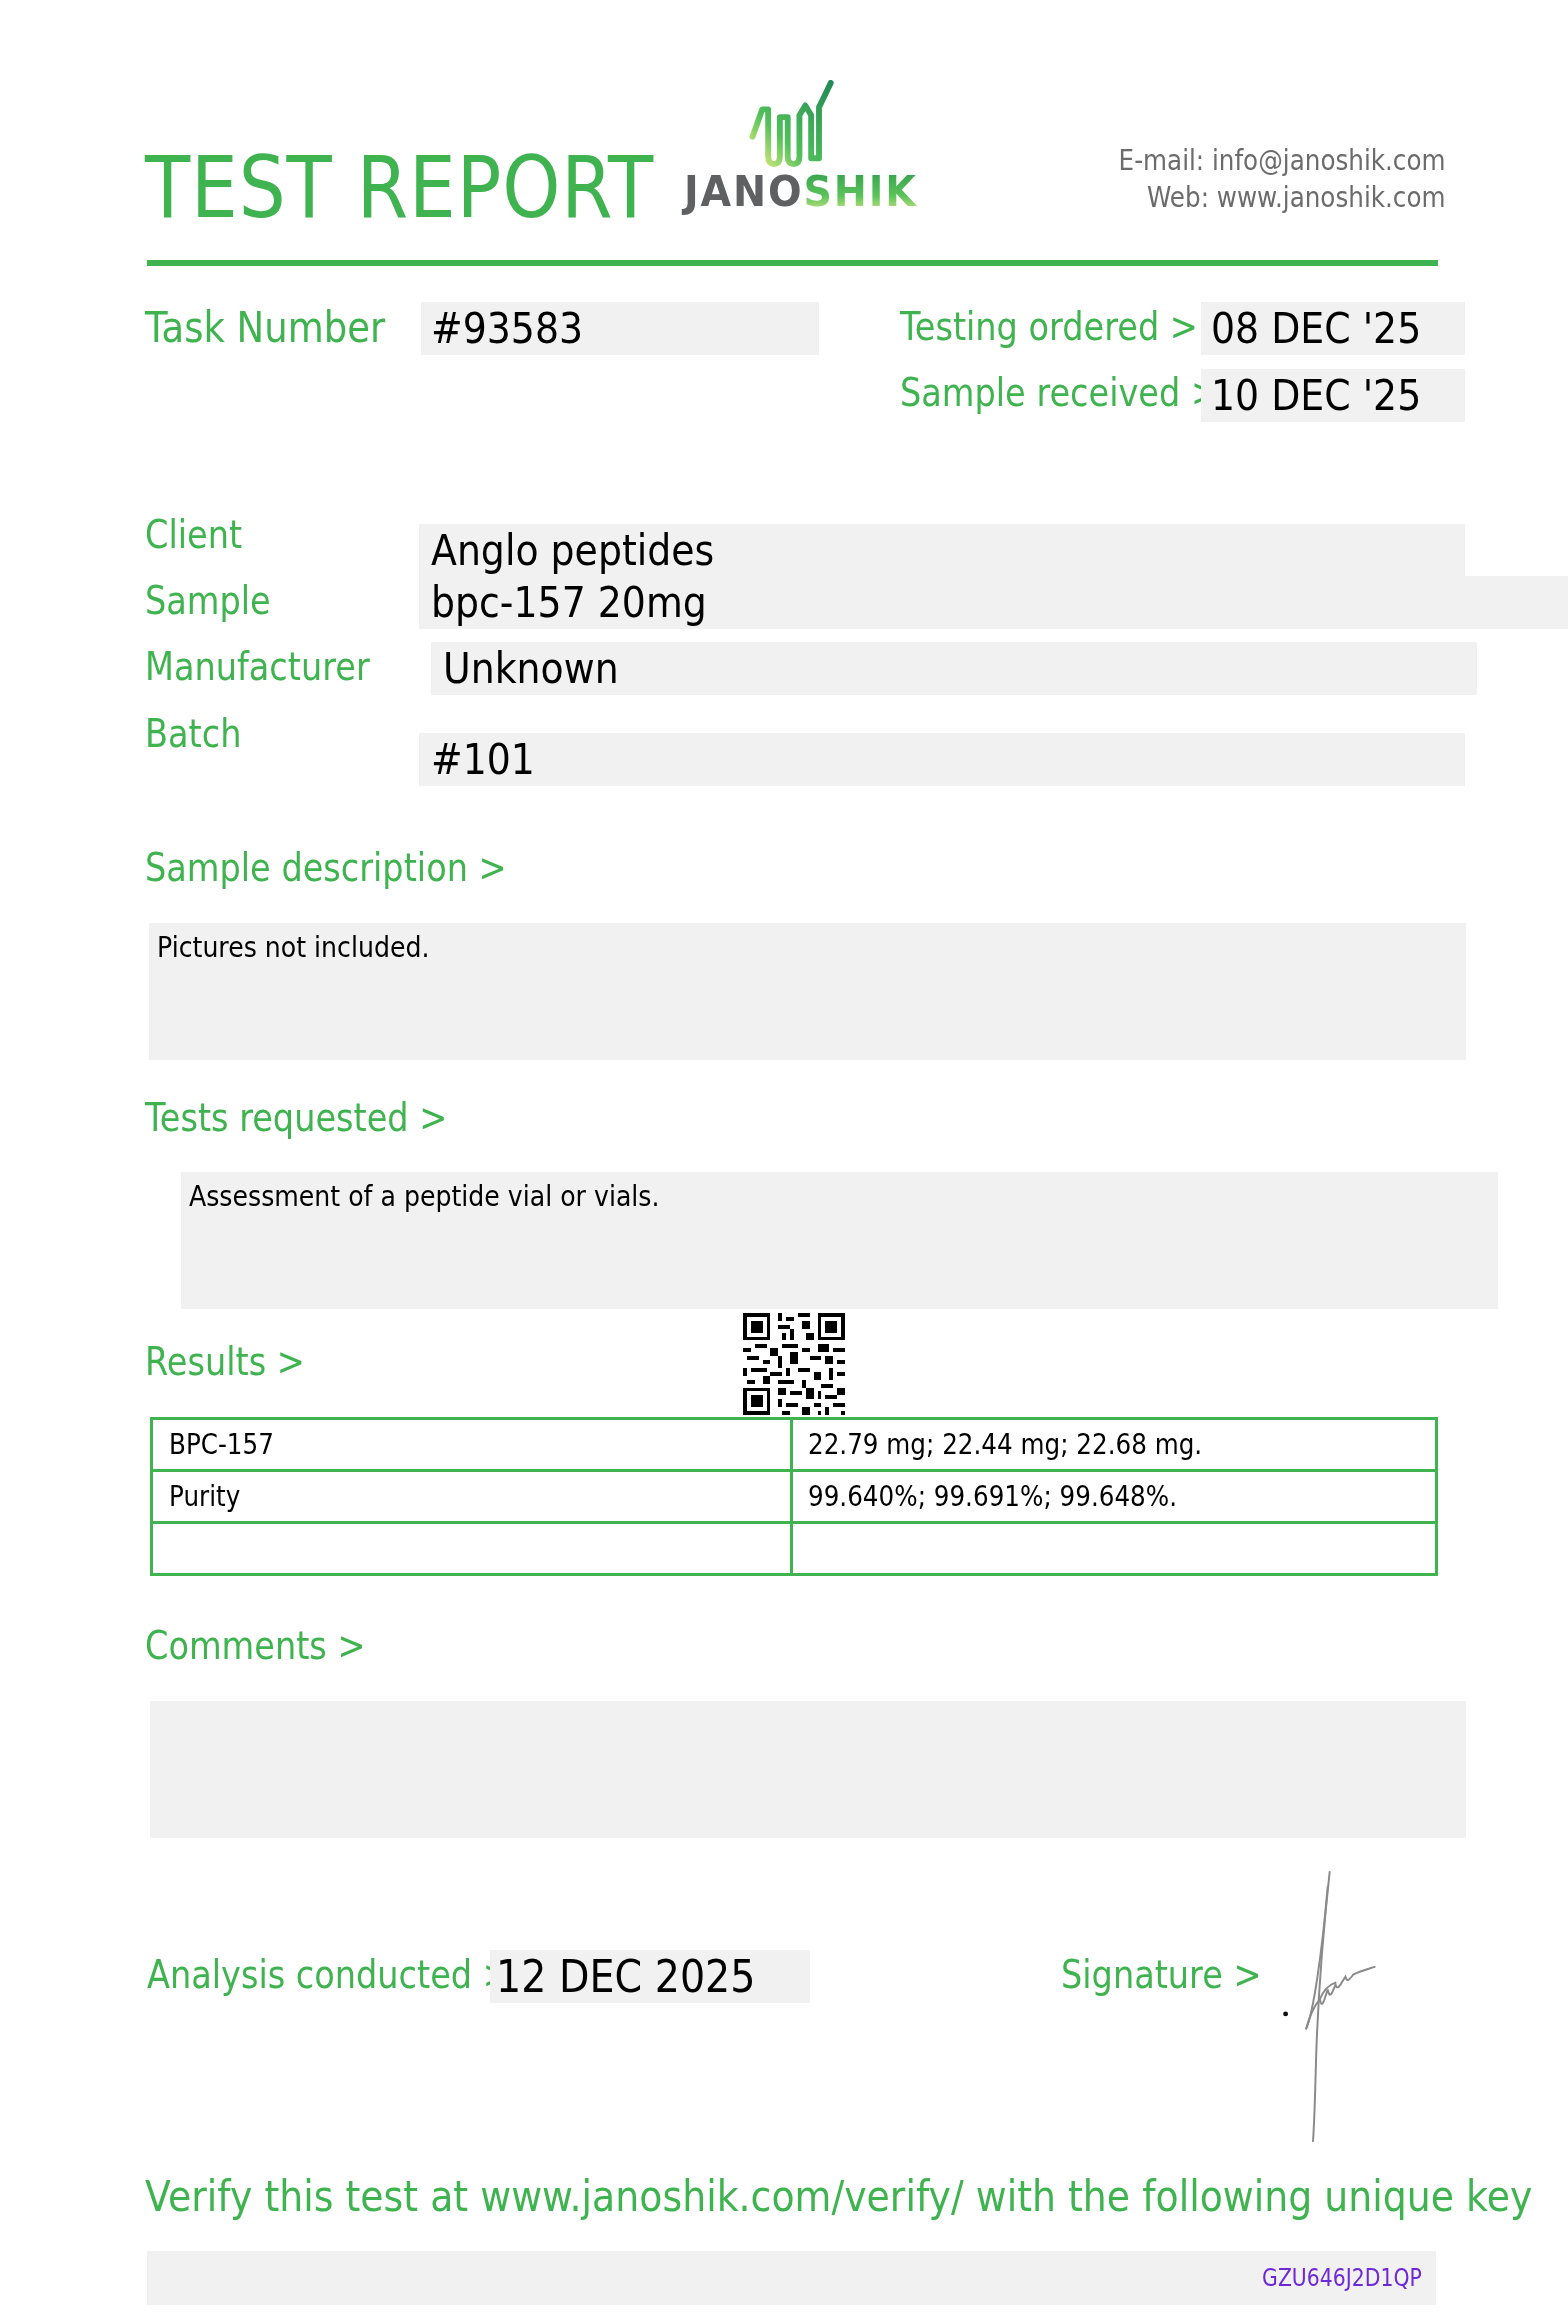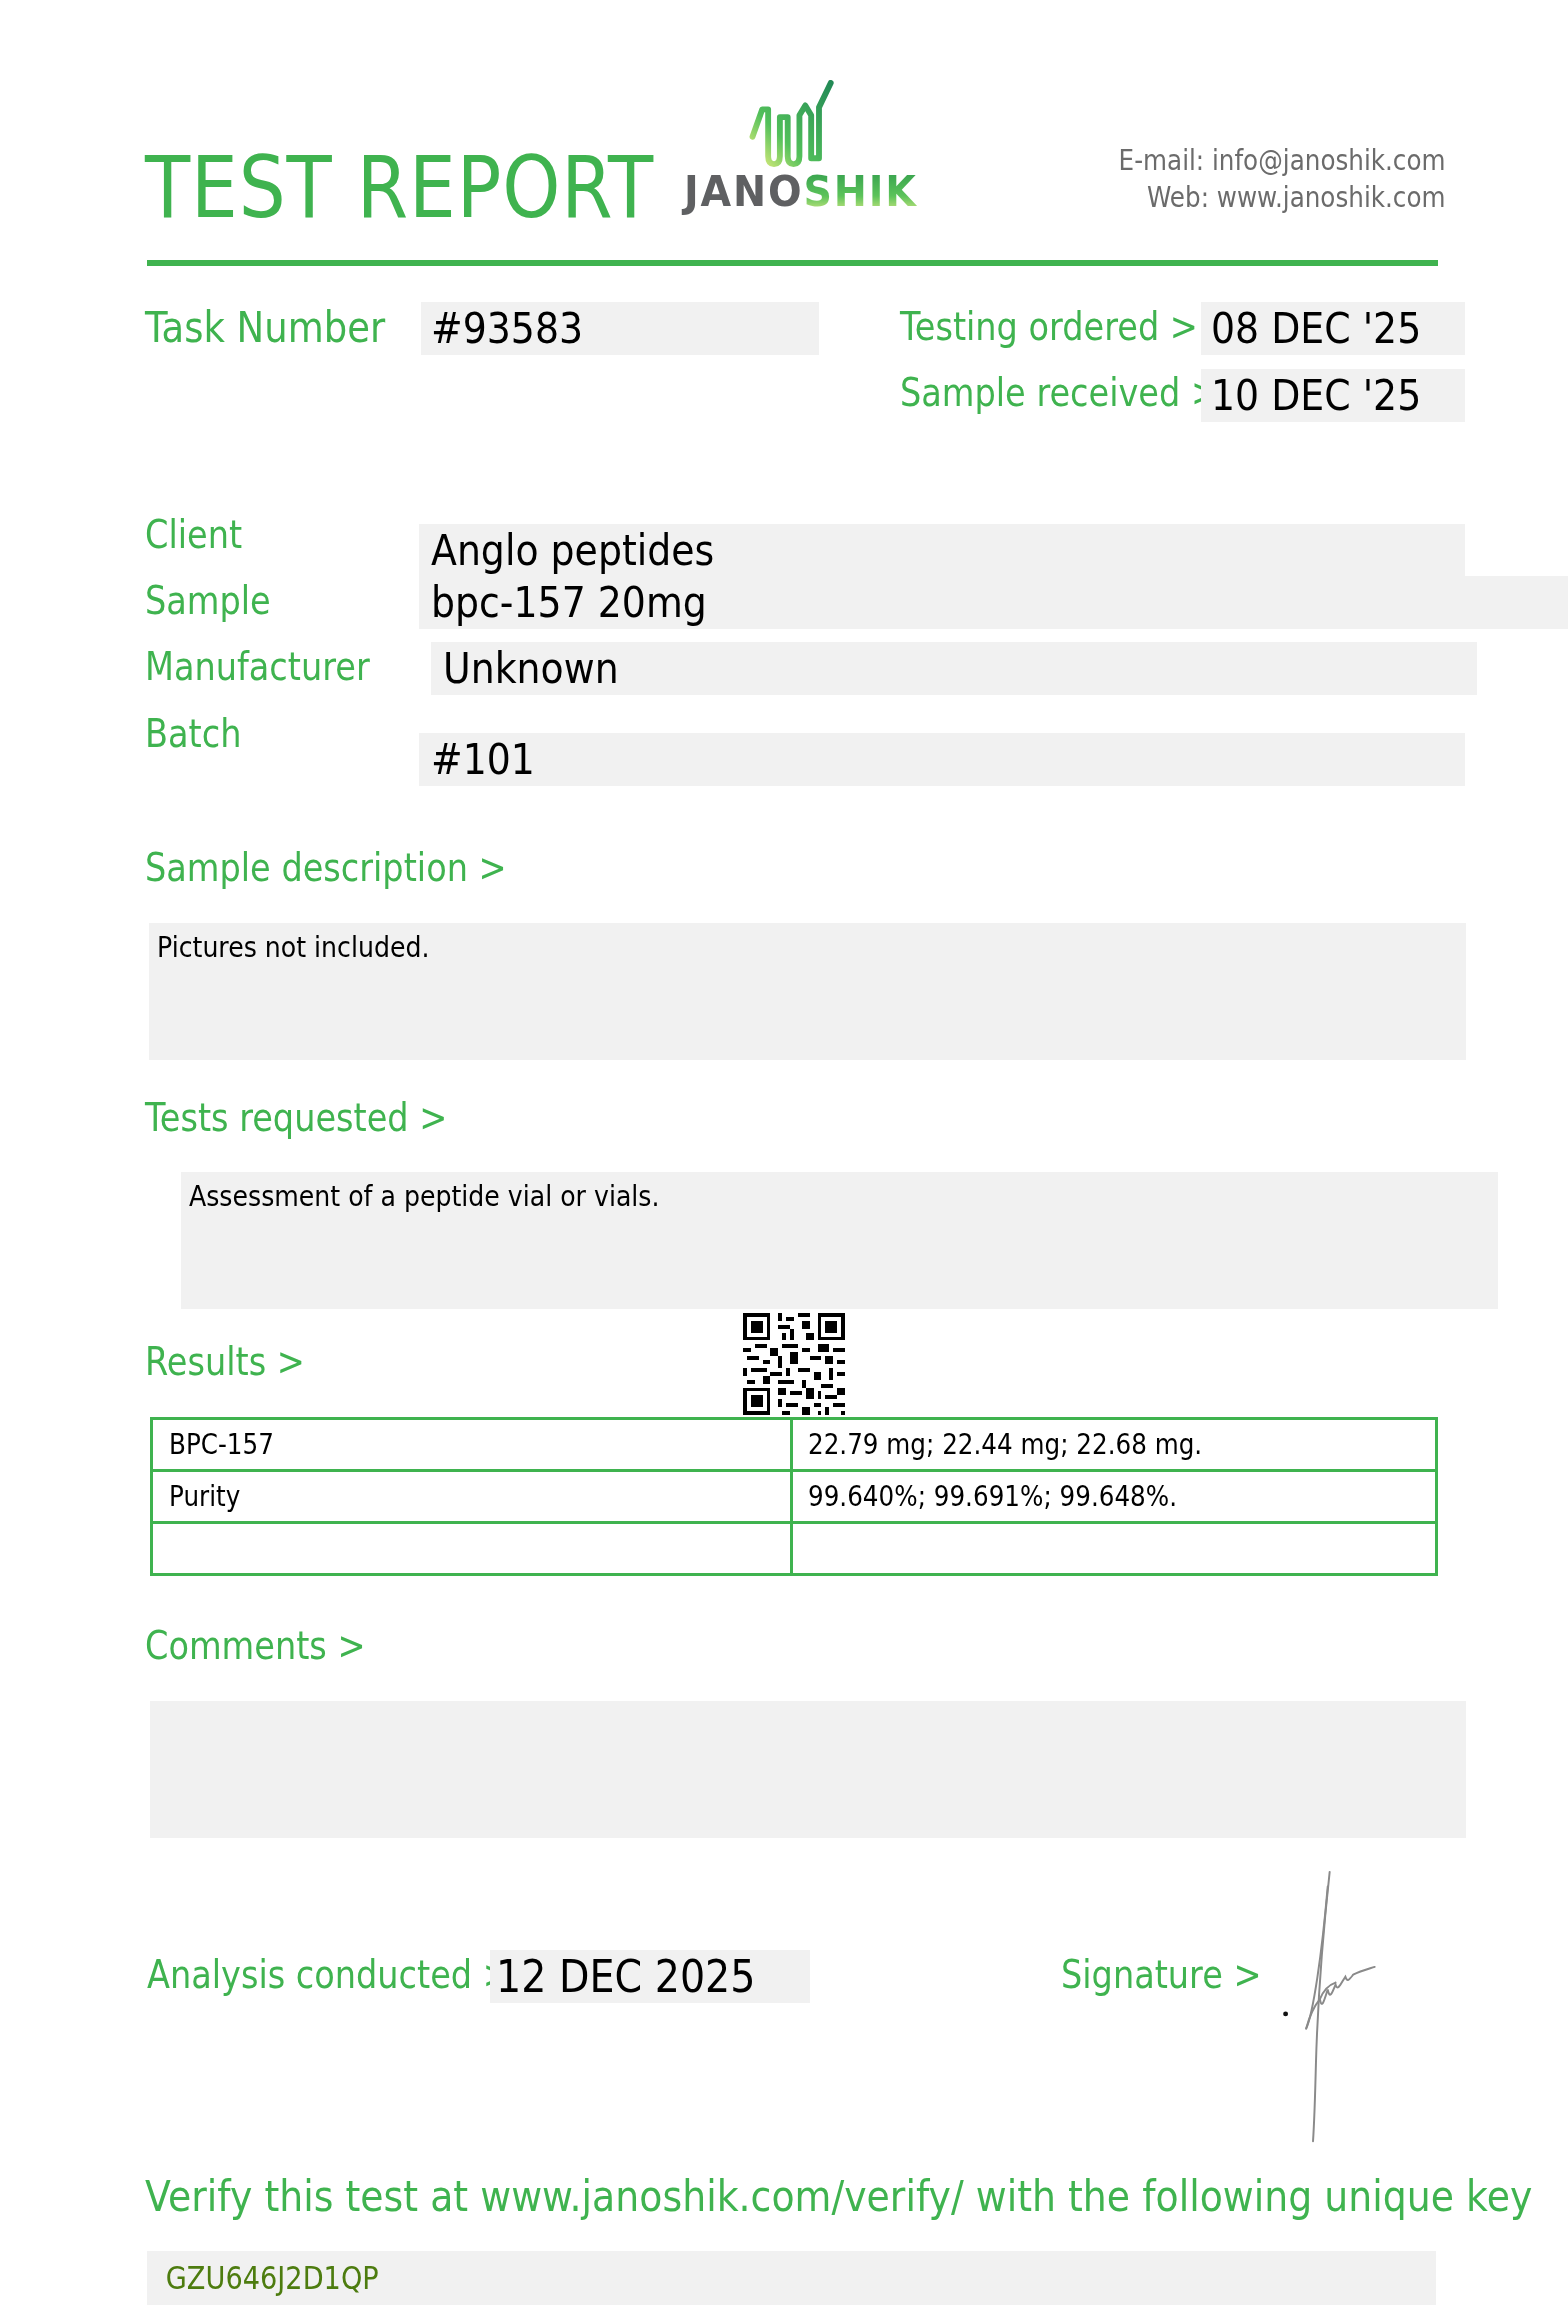--- a/index.html
+++ b/index.html
@@ -24,21 +24,21 @@
   .val-lg { font-size: 45px; color: #000; white-space: nowrap; transform: scaleX(0.88); transform-origin: left top; }
   .box-text { font-size: 28px; color: #000; white-space: nowrap; transform: scaleX(0.9); transform-origin: left top; }
   table.results { position: absolute; left: 150px; top: 1417px; width: 1288px; border-collapse: collapse; }
   table.results td { border: 3.9px solid #3fb34f; height: 49px; padding: 0 0 0 15.7px; font-size: 28px; color: #000;
                      vertical-align: middle; }
   table.results td span { display: inline-block; transform: scaleX(0.88); transform-origin: left center; white-space: nowrap; }
   .qr { left: 743px; top: 1313px; width: 102px; height: 102px; }
   .verify { left: 145px; top: 2171px; font-size: 43px; color: #3fb34f; white-space: nowrap;
             transform: scaleX(0.88); transform-origin: left top; }
   .key-box { left: 147px; top: 2251px; width: 1289px; height: 54px; background: #f1f1f1; }
-  .key-text { width: 100%; text-align: left; line-height: 54px; font-size: 32px; color: #4d7c0f; }
+  .key-text { width: 100%; text-align: right; line-height: 54px; font-size: 24px; color: #6d28d9; }
   .key-text span { display: inline-block; transform: scaleX(0.85); }
   .signature { left: 1259px; top: 1867px; width: 157px; height: 284px; }
 </style>
 </head>
 <body>
 
 <div class="abs title">TEST REPORT</div>
 
 <div class="abs logo">
   <svg width="225" height="88" viewBox="0 0 230 90" style="position:absolute;left:0;top:0;">

